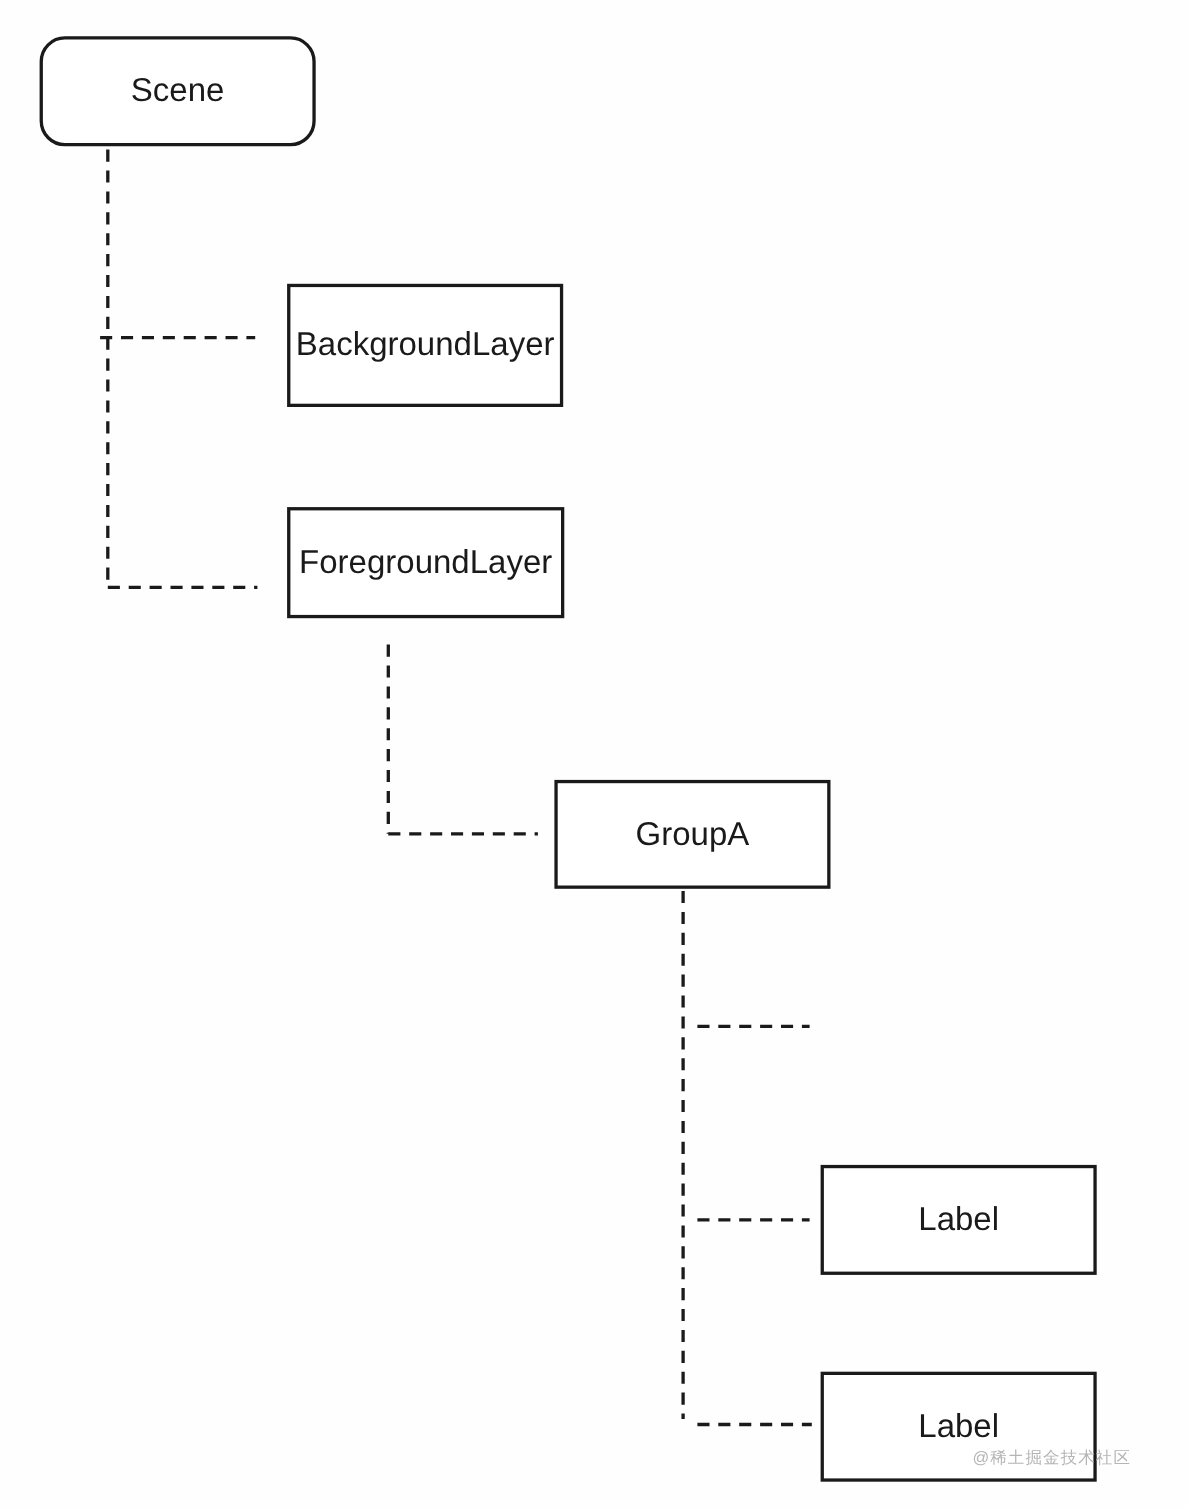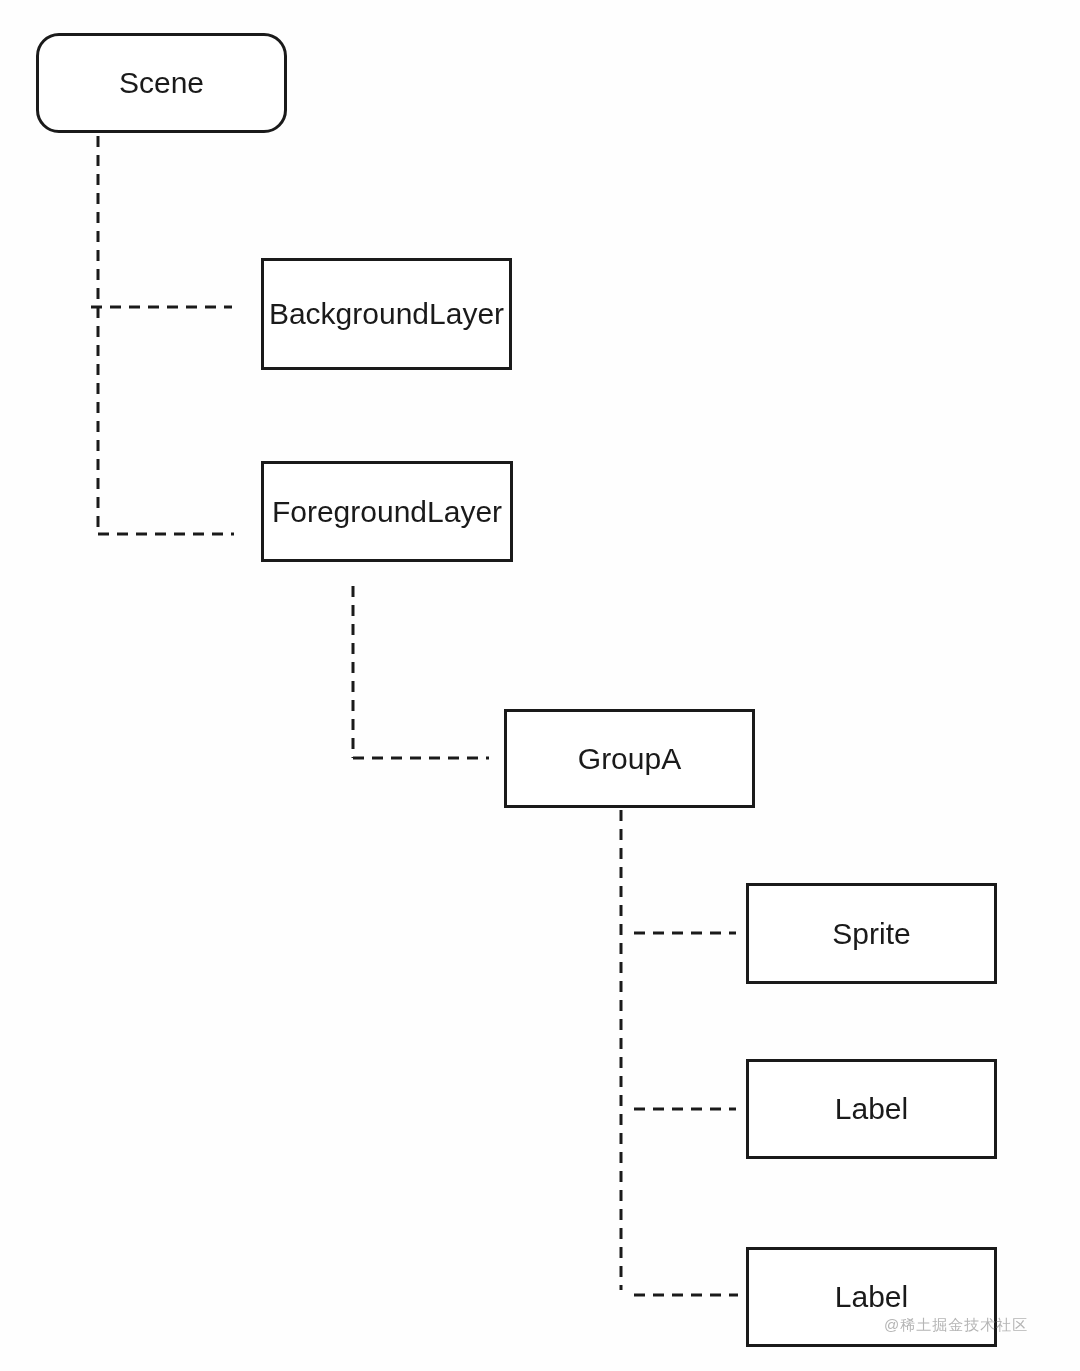--- a/index.html
+++ b/index.html
@@ -80,23 +80,20 @@
   </div>
 
   <div class="node" id="node-foreground-layer">
     <span>ForegroundLayer</span>
   </div>
 
   <div class="node" id="node-group-a">
     <span>GroupA</span>
   </div>
 
-  <div class="node" id="node-sprite">
-    <span>Sprite</span>
-  </div>
 
   <div class="node" id="node-label">
     <span>Label</span>
   </div>
 
   <div class="node" id="node-path">
     <span>Label</span>
   </div>
 
   <div class="watermark">@稀土掘金技术社区</div>

